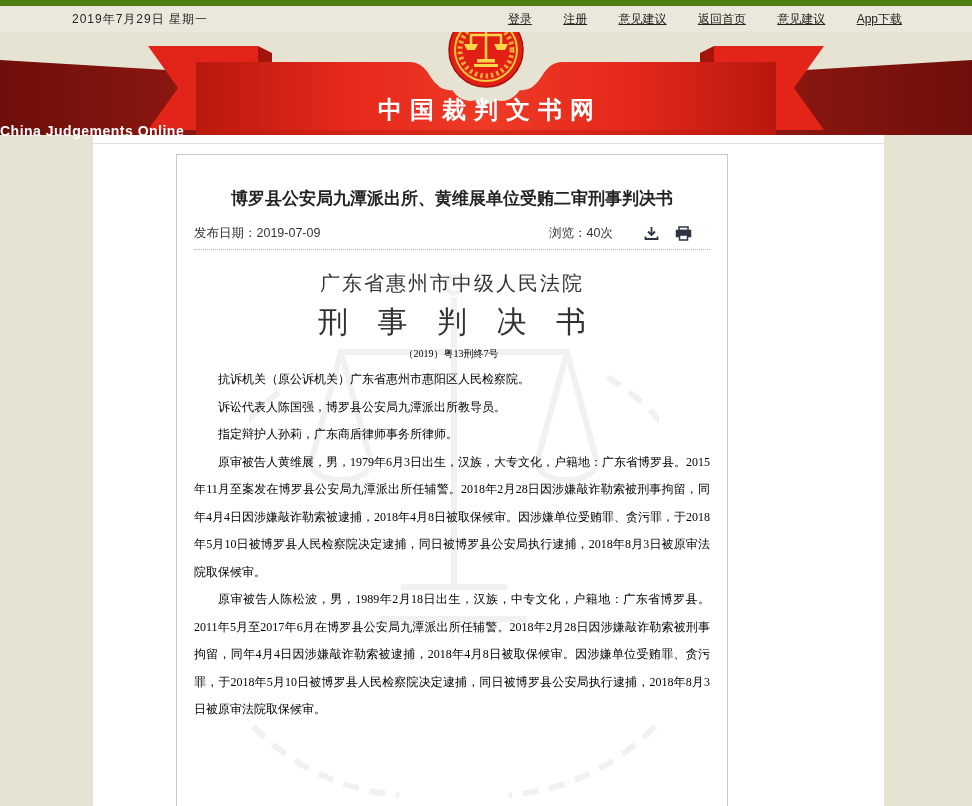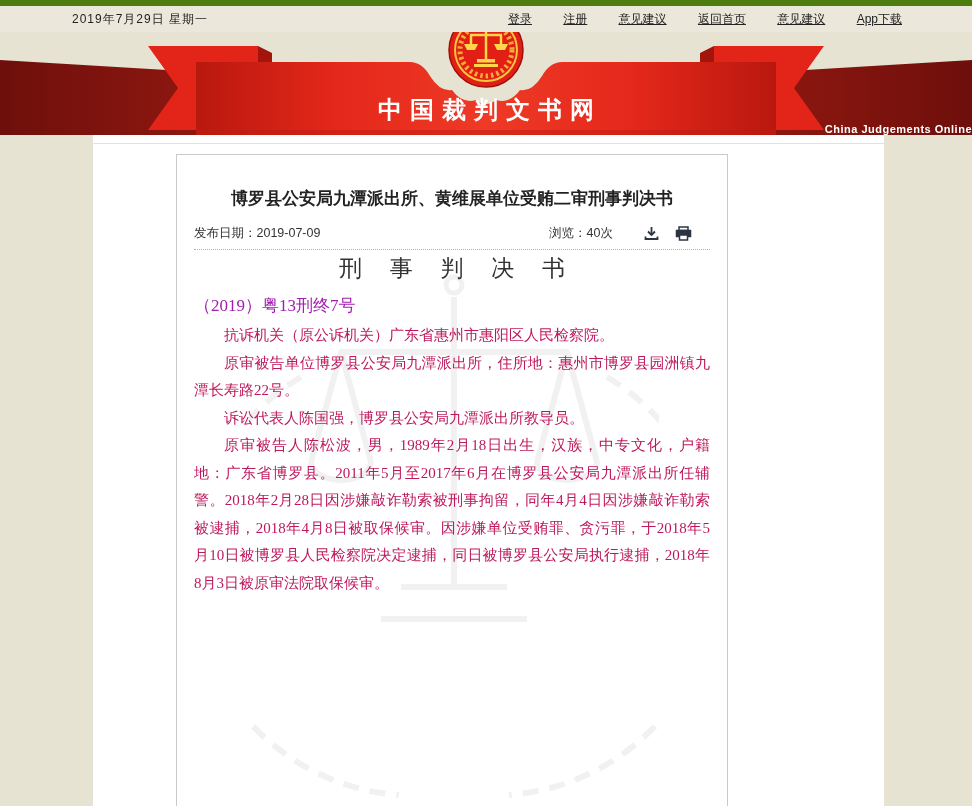--- a/index.html
+++ b/index.html
@@ -19,22 +19,22 @@
   .topdate{letter-spacing:1px}
   
   .ribbon{position:relative;height:103px;z-index:5}
   .ribbonsvg{position:absolute;left:0;top:0}
   .emblem{position:absolute;left:50%;top:-21px;transform:translateX(-50%);z-index:3}
   .site-title{
     position:absolute;top:62px;left:0;width:100%;text-align:center;z-index:4;
     color:#fff;font-size:24px;font-weight:bold;letter-spacing:8px;text-indent:8px;
   }
   .site-sub{
-    position:absolute;top:91px;left:0;width:100%;text-align:right;z-index:4;
-    color:#fff;font-size:11px;font-weight:bold;letter-spacing:.5px;
+    position:absolute;top:91px;left:0;width:100%;text-align:left;z-index:4;
+    color:#fff;font-size:14px;font-weight:bold;letter-spacing:.5px;
   }
   
   .main{position:relative;height:675px}
   .stage{position:absolute;left:93px;top:0;bottom:0;width:791px;background:#fff}
   .stage-shadow{position:absolute;left:0;right:0;top:8px;border-top:1px solid #e4e1d8}
   .sheet{
     position:absolute;left:83px;top:19px;width:552px;height:700px;
     background:#fff;border:1px solid #c9c9c9;box-sizing:border-box;
     padding:0 17px;overflow:hidden;
   }
@@ -48,25 +48,25 @@
     margin-top:14px;line-height:16px;padding-bottom:8px;
     border-bottom:1px dotted #b3b3b3;
     font-size:12.5px;color:#333;
   }
   .meta .views{margin-left:auto;margin-right:17px}
   .miconbtn{display:inline-flex;align-items:center;cursor:pointer}
   .miconbtn.dl{margin-left:14px}
   .miconbtn.pr{margin-left:16px;margin-right:18px}
   .serif{font-family:"Liberation Serif","DejaVu Serif",serif}
   .court{position:relative;z-index:1;margin-top:20px;text-align:center;font-size:20px;color:#333;letter-spacing:2px}
-  .doctype{position:relative;z-index:1;margin-top:2px;text-align:center;font-size:23px;color:#333;letter-spacing:11px;text-indent:11px;line-height:34px}
-  .caseno{position:relative;z-index:1;margin-top:8px;text-align:left;font-size:17px;color:#a21caf;padding-right:2px}
+  .doctype{position:relative;z-index:1;margin-top:8px;text-align:center;font-size:30px;color:#333;letter-spacing:11px;text-indent:11px;line-height:34px}
+  .caseno{position:relative;z-index:1;margin-top:8px;text-align:center;font-size:10px;color:#000000;padding-right:2px}
   .docbody{position:relative;z-index:1;margin-top:5px}
   .docbody p{
-    margin:0;font-size:15px;line-height:27.5px;color:#be185d;
+    margin:0;font-size:12px;line-height:27.5px;color:#000000;
     text-align:justify;text-indent:2em;
   }
 </style>
 </head>
 <body>
 
 <div>
   <div class="topbar">
     <span class="topdate">2019年7月29日 星期一</span>
     <span class="topnav">
@@ -173,26 +173,28 @@
           <svg width="17" height="15" viewBox="0 0 17 15">
             <g stroke="#2b3440" stroke-width="1.5" fill="none">
               <rect x="4" y="1" width="9" height="3.5"></rect>
               <rect x="1.5" y="4.5" width="14" height="6" fill="#2b3440"></rect>
               <rect x="4.5" y="9" width="8" height="5" fill="#fff"></rect>
             </g>
           </svg>
         </span>
       </div>
 
+      <div class="court serif">广东省惠州市中级人民法院</div>
       <div class="doctype serif">刑 事 判 决 书</div>
       <div class="caseno serif">（2019）粤13刑终7号</div>
 
       <div class="docbody serif">
         <p>抗诉机关（原公诉机关）广东省惠州市惠阳区人民检察院。</p>
-        <p>原审被告单位博罗县公安局九潭派出所，住所地：惠州市博罗县园洲镇九潭长寿路22号。</p>
         <p>诉讼代表人陈国强，博罗县公安局九潭派出所教导员。</p>
+        <p>指定辩护人孙莉，广东商盾律师事务所律师。</p>
+        <p>原审被告人黄维展，男，1979年6月3日出生，汉族，大专文化，户籍地：广东省博罗县。2015年11月至案发在博罗县公安局九潭派出所任辅警。2018年2月28日因涉嫌敲诈勒索被刑事拘留，同年4月4日因涉嫌敲诈勒索被逮捕，2018年4月8日被取保候审。因涉嫌单位受贿罪、贪污罪，于2018年5月10日被博罗县人民检察院决定逮捕，同日被博罗县公安局执行逮捕，2018年8月3日被原审法院取保候审。</p>
         <p>原审被告人陈松波，男，1989年2月18日出生，汉族，中专文化，户籍地：广东省博罗县。2011年5月至2017年6月在博罗县公安局九潭派出所任辅警。2018年2月28日因涉嫌敲诈勒索被刑事拘留，同年4月4日因涉嫌敲诈勒索被逮捕，2018年4月8日被取保候审。因涉嫌单位受贿罪、贪污罪，于2018年5月10日被博罗县人民检察院决定逮捕，同日被博罗县公安局执行逮捕，2018年8月3日被原审法院取保候审。</p>
 
       </div>
 
     </div>
   </div>
 </div>
 
 </body></html>

